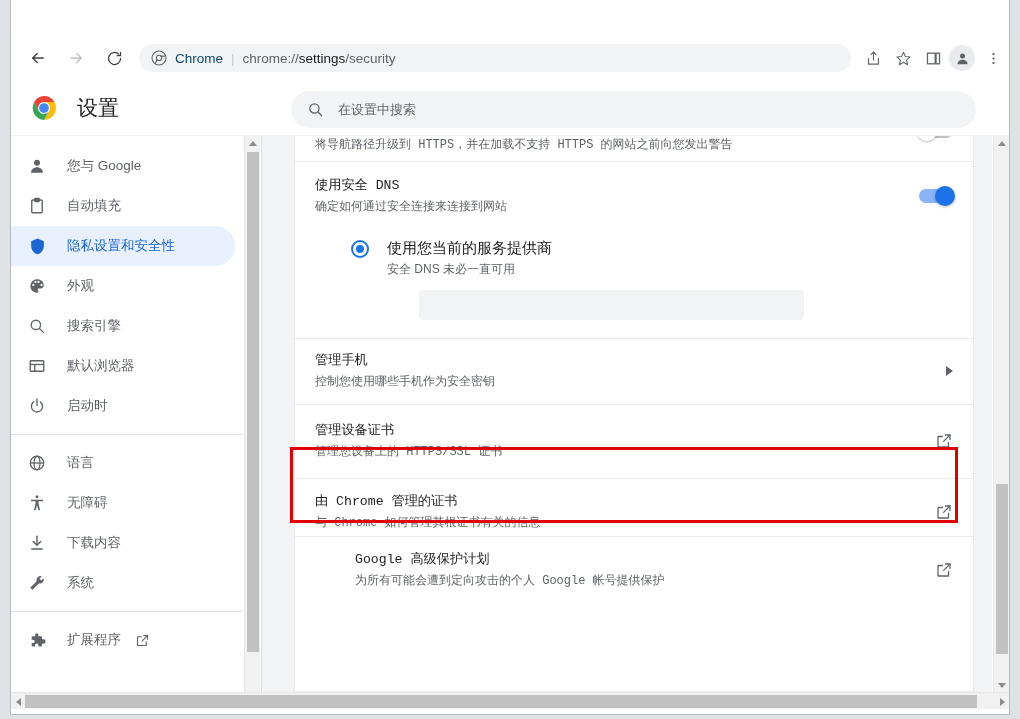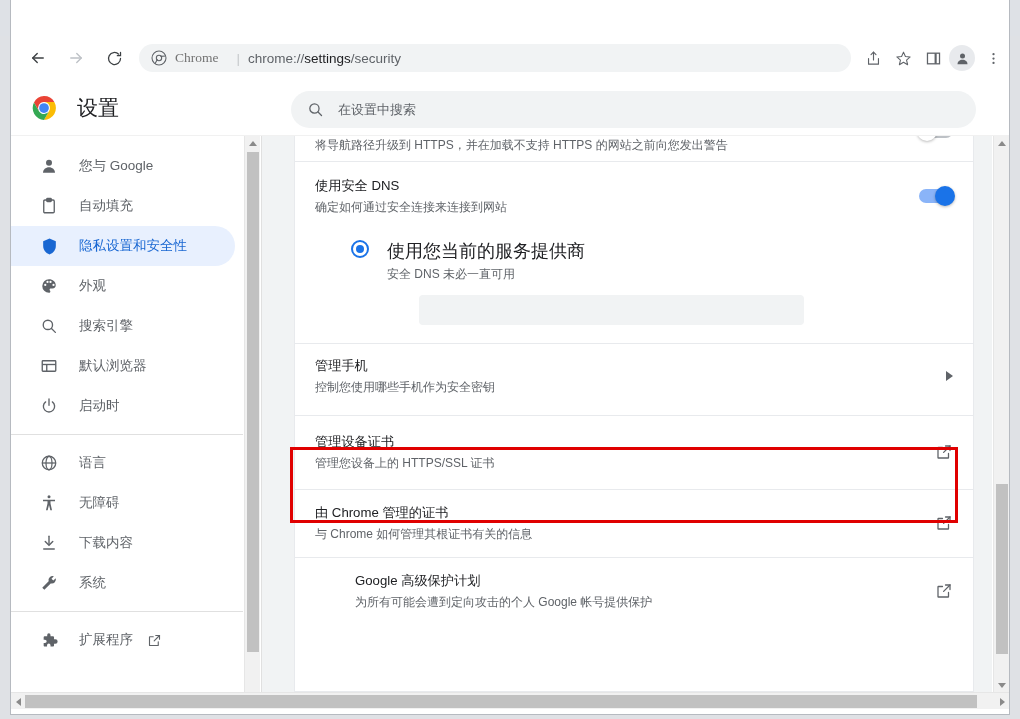--- a/index.html
+++ b/index.html
@@ -68,21 +68,21 @@
   .nav-btn.first { margin-left: 12px; }
   .nav-btn.disabled { color: #bdc1c6; }
   .omnibox {
     flex: 1 1 auto; height: 28px; margin: 0 8px 0 10px;
     background: #f1f3f4; border-radius: 14px;
     display: flex; align-items: center; padding: 0 12px;
     font-size: 13.5px; color: #5f6368;
   }
   .omnibox .chrome-ico { width: 16px; height: 16px; margin-right: 8px; flex:0 0 16px;}
   .omni-scheme { color: #5f6368; }
-  .omni-label { color: #737373; margin-right: 18px; font-family: Liberation Serif, serif; }
+  .omni-label { color: #0c4a6e; margin-right: 8px; }
   .omni-div { color: #c5c8cb; margin-right: 8px; }
   .omni-host { color: #202124; }
   .tb-icon {
     width: 28px; height: 28px; margin-right: 2px; border-radius: 50%;
     display: flex; align-items: center; justify-content: center;
     color: #5f6368; flex: 0 0 28px;
   }
   .avatar-btn {
     width: 26px; height: 26px; border-radius: 50%; background: #e8eaed;
     display: flex; align-items: center; justify-content: center;
@@ -113,21 +113,21 @@
     background: #fff; overflow: hidden;
   }
 
   
   .sidebar {
     position: absolute; left: 0; top: 0; width: 232px; height: 556px;
     background: #fff; overflow: hidden;
   }
   .nav-item {
     position: relative; height: 40px; display: flex; align-items: center;
-    padding-left: 28px; border-radius: 0 20px 20px 0;
+    padding-left: 16px; border-radius: 0 20px 20px 0;
     margin: 0 8px 0 0; color: #5f6368; font-size: 13.5px;
   }
   .nav-item .ni-ico {
     width: 20px; height: 20px; flex: 0 0 20px; margin-right: 20px;
     display: flex; align-items: center; justify-content: center;
   }
   .nav-item.selected { background: #e8f0fe; color: #1967d2; }
   .nav-item.selected .ni-ico { color: #1967d2; }
   .nav-sep { height: 1px; background: #e0e0e0; margin: 8px 0 8px 0; }
   .nav-ext-ico { margin-left: 14px; display: flex; color: #5f6368; }
@@ -158,21 +158,21 @@
   .card {
     position: absolute; left: 32px; top: -2px; width: 680px;
     background: #fff; border: 1px solid #e8eaed; border-top: none;
     min-height: 558px;
   }
   .row {
     position: relative; display: flex; align-items: center;
     padding: 0 20px; border-bottom: 1px solid #e8eaed;
   }
   .row:last-child { border-bottom: none; margin-left: 40px; }
-  .row-text { flex: 1 1 auto; }
+  .row-text { flex: 1 1 auto; font-family: Liberation Mono, monospace; }
   .row-title { font-size: 13.2px; color: #202124; line-height: 1.5; }
   .row-sub { font-size: 12px; color: #5f6368; line-height: 1.6; margin-top: 2px; }
   .row-ctl { flex: 0 0 auto; margin-left: 16px; display: flex; align-items: center; }
 
   .row-clip { height: 28px; padding-bottom: 10px; align-items: flex-start; }
 
   .toggle {
     width: 34px; height: 14px; border-radius: 7px; position: relative;
   }
   .toggle .knob {
@@ -189,21 +189,21 @@
   .radio {
     width: 18px; height: 18px; border-radius: 50%;
     border: 2px solid #5f6368; flex: 0 0 18px; margin-right: 18px;
     position: relative; margin-top: 1px;
   }
   .radio.checked { border-color: #1a73e8; }
   .radio.checked::after {
     content: ""; position: absolute; left: 3px; top: 3px;
     width: 8px; height: 8px; border-radius: 50%; background: #1a73e8;
   }
-  .radio-main { font-size: 18px; color: #202124; }
+  .radio-main { font-size: 15px; color: #202124; }
   .radio-sub { font-size: 12px; color: #5f6368; margin-top: 3px; }
   .use-label { font-size: 13.2px; color: #202124; margin-right: 12px; padding-top: 4px;}
   .select {
     width: 200px; height: 28px; background: #f1f3f4; border-radius: 4px;
     display: flex; align-items: center; padding: 0 10px;
     font-size: 13px; color: #202124;
   }
   .select .caret { margin-left: auto; color: #5f6368; font-size: 9px; }
   .dns-input {
     margin: 12px 0 0 68px; width: 385px; height: 30px;
@@ -572,21 +572,21 @@
               <div class="radio-sub">安全 DNS 未必一直可用</div>
             </div>
           </div>
 
 
           <div class="dns-input"></div>
         </div>
 
         <div style="height:1px;background:#e8eaed"></div>
 
-        <div class="row" style="padding-top:12px;padding-bottom:18px">
+        <div class="row" style="padding-top:12px;padding-bottom:12px">
           <div class="row-text">
             <div class="row-title">管理手机</div>
             <div class="row-sub">控制您使用哪些手机作为安全密钥</div>
           </div>
           <div class="row-ctl">
             <div class="tri" style="border-top:5px solid transparent;border-bottom:5px solid transparent;border-left:7px solid #5f6368;"></div>
           </div>
         </div>
 
         <div class="row" style="padding-top:16px;padding-bottom:16px">
@@ -596,21 +596,21 @@
           </div>
           <div class="row-ctl">
             <svg width="18" height="18" viewBox="0 0 24 24" fill="none" stroke="#5f6368" stroke-width="1.7" stroke-linecap="round">
               <path d="M14 4h6v6"></path>
                 <line x1="20" y1="4" x2="11.5" y2="12.5"></line>
               <path d="M18 14v5.5a.5.5 0 0 1-.5.5h-13a.5.5 0 0 1-.5-.5v-13a.5.5 0 0 1 .5-.5H10"></path>
             </svg>
           </div>
         </div>
 
-        <div class="row" style="padding-top:13px;padding-bottom:13px">
+        <div class="row" style="padding-top:13px;padding-bottom:3px">
           <div class="row-text">
             <div class="row-title">由 Chrome 管理的证书</div>
             <div class="row-sub">与 Chrome 如何管理其根证书有关的信息</div>
           </div>
           <div class="row-ctl">
             <svg width="18" height="18" viewBox="0 0 24 24" fill="none" stroke="#5f6368" stroke-width="1.7" stroke-linecap="round">
               <path d="M14 4h6v6"></path>
                 <line x1="20" y1="4" x2="11.5" y2="12.5"></line>
               <path d="M18 14v5.5a.5.5 0 0 1-.5.5h-13a.5.5 0 0 1-.5-.5v-13a.5.5 0 0 1 .5-.5H10"></path>
             </svg>

